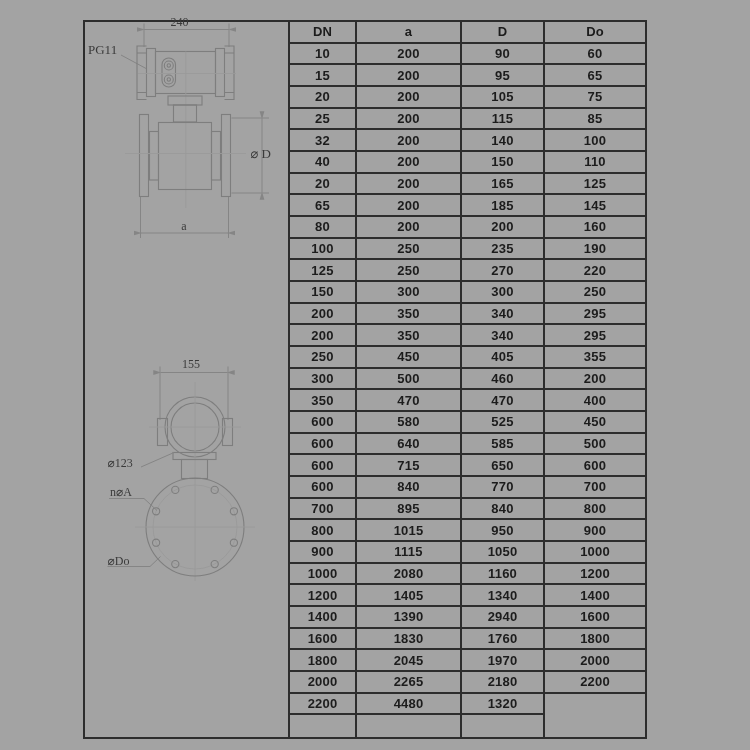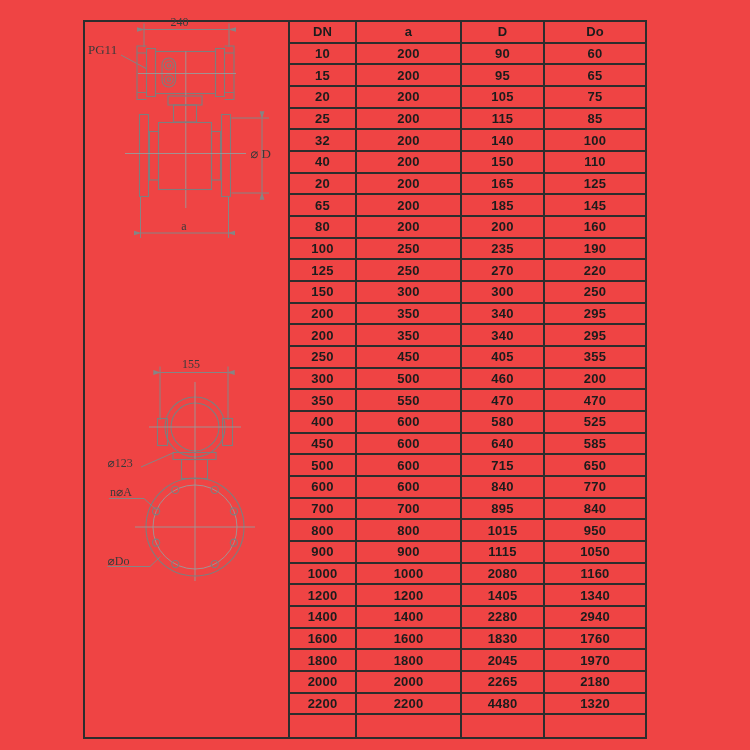--- a/index.html
+++ b/index.html
@@ -1,16 +1,16 @@
 <!DOCTYPE html>
 <html><head>
 <meta charset="utf-8">
 <style>
   html,body{margin:0;padding:0;background:#ffffff;}
-  #canvas{position:relative;width:750px;height:750px;background:#ef4444;overflow:hidden;
+  #canvas{position:relative;width:750px;height:750px;background:#a3a3a3;overflow:hidden;
           font-family:"Liberation Sans",sans-serif;}
   .outer{position:absolute;left:83px;top:20px;width:564px;height:719px;
          border:2px solid #2d2d2d;box-sizing:border-box;display:flex;}
   .drawing-panel{width:203px;height:715px;position:relative;}
   .table-panel{flex:1;height:715px;border-left:2px solid #2d2d2d;box-sizing:border-box;
                display:grid;grid-template-columns:67px 105px 83px 1fr;
                grid-template-rows:repeat(33,1fr);}
   .cell{box-sizing:border-box;border-right:2px solid #2d2d2d;border-bottom:2px solid #2d2d2d;
         display:flex;align-items:center;justify-content:center;
         font-size:13px;font-weight:bold;color:#1c1c1c;letter-spacing:0.2px;}
@@ -94,21 +94,20 @@
         <div class="cell">295</div>
         <div class="cell">250</div>
         <div class="cell">450</div>
         <div class="cell">405</div>
         <div class="cell">355</div>
         <div class="cell">300</div>
         <div class="cell">500</div>
         <div class="cell">460</div>
         <div class="cell">200</div>
         <div class="cell">350</div>
-        <div class="cell">550</div>
         <div class="cell">470</div>
         <div class="cell">470</div>
         <div class="cell">400</div>
         <div class="cell">600</div>
         <div class="cell">580</div>
         <div class="cell">525</div>
         <div class="cell">450</div>
         <div class="cell">600</div>
         <div class="cell">640</div>
         <div class="cell">585</div>
@@ -135,21 +134,21 @@
         <div class="cell">1000</div>
         <div class="cell">1000</div>
         <div class="cell">2080</div>
         <div class="cell">1160</div>
         <div class="cell">1200</div>
         <div class="cell">1200</div>
         <div class="cell">1405</div>
         <div class="cell">1340</div>
         <div class="cell">1400</div>
         <div class="cell">1400</div>
-        <div class="cell">2280</div>
+        <div class="cell">1390</div>
         <div class="cell">2940</div>
         <div class="cell">1600</div>
         <div class="cell">1600</div>
         <div class="cell">1830</div>
         <div class="cell">1760</div>
         <div class="cell">1800</div>
         <div class="cell">1800</div>
         <div class="cell">2045</div>
         <div class="cell">1970</div>
         <div class="cell">2000</div>

